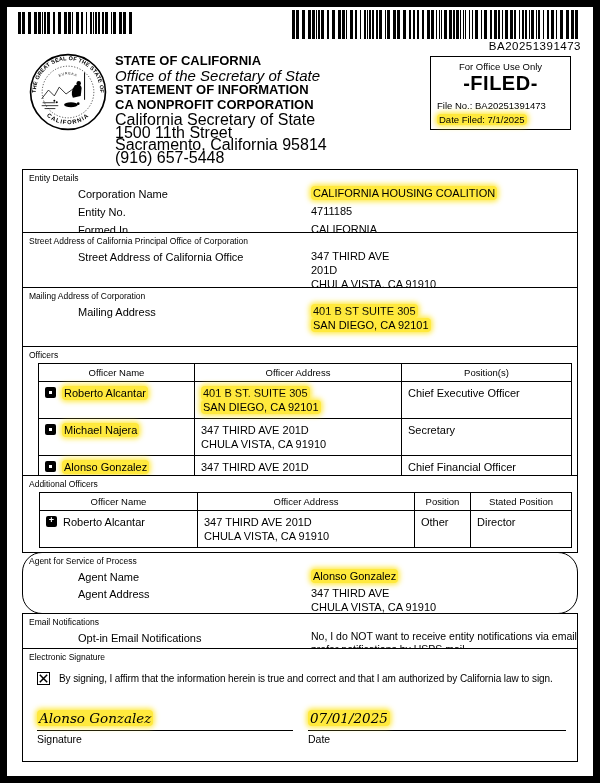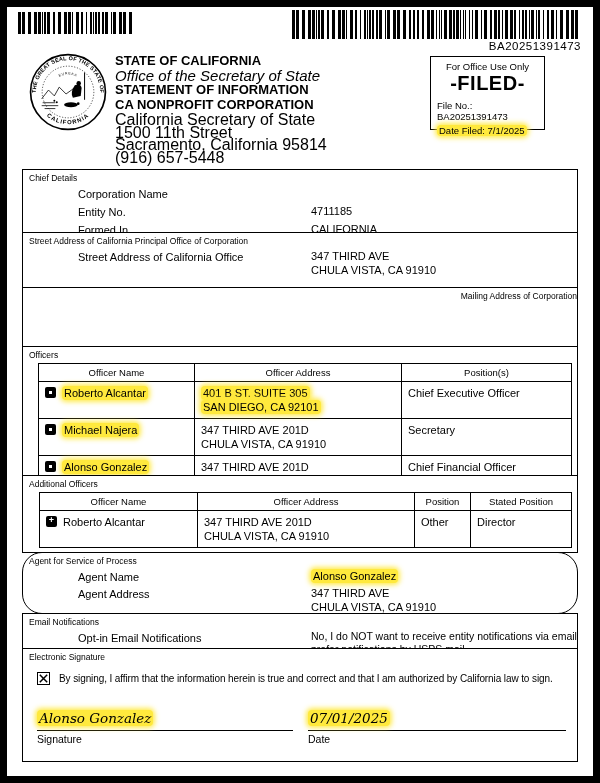--- a/index.html
+++ b/index.html
@@ -16,21 +16,21 @@
   #barcode-num { position:absolute; right:12px; top:33px; font-size:11.5px; letter-spacing:.5px; }
 
   
   #seal { position:absolute; left:22px; top:46px; }
   #header-text { position:absolute; left:108px; top:47px; }
   .h-big { font-size:13px; font-weight:bold; line-height:14.5px; }
   .h-italic { font-size:15px; font-style:italic; line-height:14.5px; }
   .h-small { font-size:16px; line-height:12.5px; }
   .h-gap { height:2px; }
 
-  #office-box { position:absolute; left:423px; top:49px; width:115px; height:74px; border:1.5px solid #000; }
+  #office-box { position:absolute; left:423px; top:49px; width:141px; height:74px; border:1.5px solid #000; }
   .ob-title { text-align:center; font-size:9.5px; margin-top:4px; }
   .ob-stamp { text-align:center; font-size:20px; font-weight:bold; letter-spacing:.5px; margin-top:0px; }
   .ob-line { font-size:9.5px; margin:5px 0 0 6px; }
   .ob-line.date { margin-top:3px; }
 
   
   #form { position:absolute; left:15px; top:163px; width:556px; }
   .sec { border:1px solid #000; margin-top:-1px; overflow:hidden; }
   .sec-label { font-size:8.5px; padding:3px 0 0 6px; }
   .kv { display:grid; grid-template-columns:275px 1fr; padding-left:13px; font-size:11px; line-height:14px; margin-top:3px; }
@@ -58,21 +58,21 @@
   .sig-row { display:flex; margin:24px 0 0 14px; gap:15px; }
   .sig-col1 { width:256px; }
   .sig-col2 { width:258px; }
   .sig-line { border-bottom:1px solid #000; padding:0 0 3px 0; min-height:20px; }
   .sig-value { font-family:"DejaVu Serif", serif; font-style:italic; font-size:13.5px; }
   .sig-label { font-size:10.5px; margin-top:2px; }
 
   
   #sec-entity { height:64px; }
   #sec-street { height:56px; }
-  #sec-mailing { height:60px;text-align:right; }
+  #sec-mailing { height:60px; }
   #sec-officers { height:130px; }
   #sec-addl { height:78px; }
   #sec-agent { height:62px;border-radius:20px; }
   #sec-email { height:36px; }
   #sec-esign { height:114px; }
   .email-val { width:275px; font-size:10.5px; line-height:13px; }
 </style>
 </head>
 <body>
 
@@ -227,47 +227,56 @@
     <div id="office-box">
       <div class="ob-title">For Office Use Only</div>
       <div class="ob-stamp">-FILED-</div>
       <div class="ob-line">File No.: BA20251391473</div>
       <div class="ob-line date"><span class="hl">Date Filed: 7/1/2025</span></div>
     </div>
 
     <div id="form">
 
       <div class="sec" id="sec-entity">
-        <div class="sec-label">Chief Details</div>
+        <div class="sec-label">Entity Details</div>
         <div class="kv">
             <span class="k">Corporation Name</span>
+            <span class="v"><span class="hl">CALIFORNIA HOUSING COALITION</span></span>
           </div>
         <div class="kv">
             <span class="k">Entity No.</span>
             <span class="v">4711185</span>
           </div>
         <div class="kv">
             <span class="k">Formed In</span>
             <span class="v">CALIFORNIA</span>
           </div>
       </div>
 
       <div class="sec" id="sec-street">
         <div class="sec-label">Street Address of California Principal Office of Corporation</div>
         <div class="kv">
           <span class="k">Street Address of California Office</span>
           <span class="v">
             <span class="addr-line">347 THIRD AVE</span>
+            <span class="addr-line">201D</span>
             <span class="addr-line">CHULA VISTA, CA 91910</span>
           </span>
         </div>
       </div>
 
       <div class="sec" id="sec-mailing">
         <div class="sec-label">Mailing Address of Corporation</div>
+        <div class="kv">
+          <span class="k">Mailing Address</span>
+          <span class="v">
+            <span class="addr-line"><span class="hl">401 B ST SUITE 305</span></span>
+            <span class="addr-line"><span class="hl">SAN DIEGO, CA 92101</span></span>
+          </span>
+        </div>
       </div>
 
       <div class="sec" id="sec-officers">
         <div class="sec-label">Officers</div>
         <table id="officers-table">
           <colgroup>
               <col style="width:156px">
               <col style="width:207px">
               <col style="width:170px">
             </colgroup>

